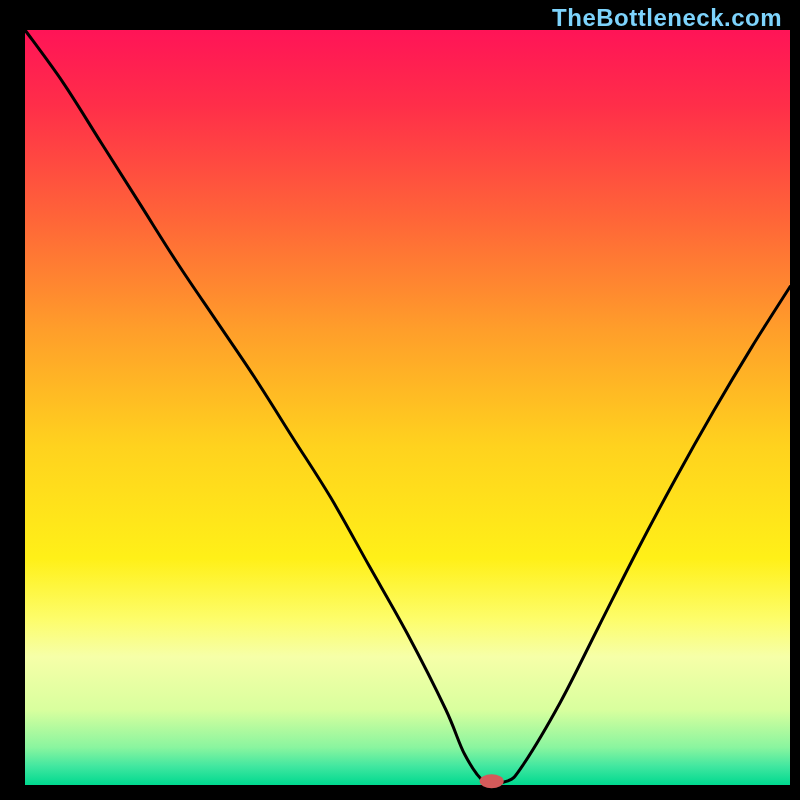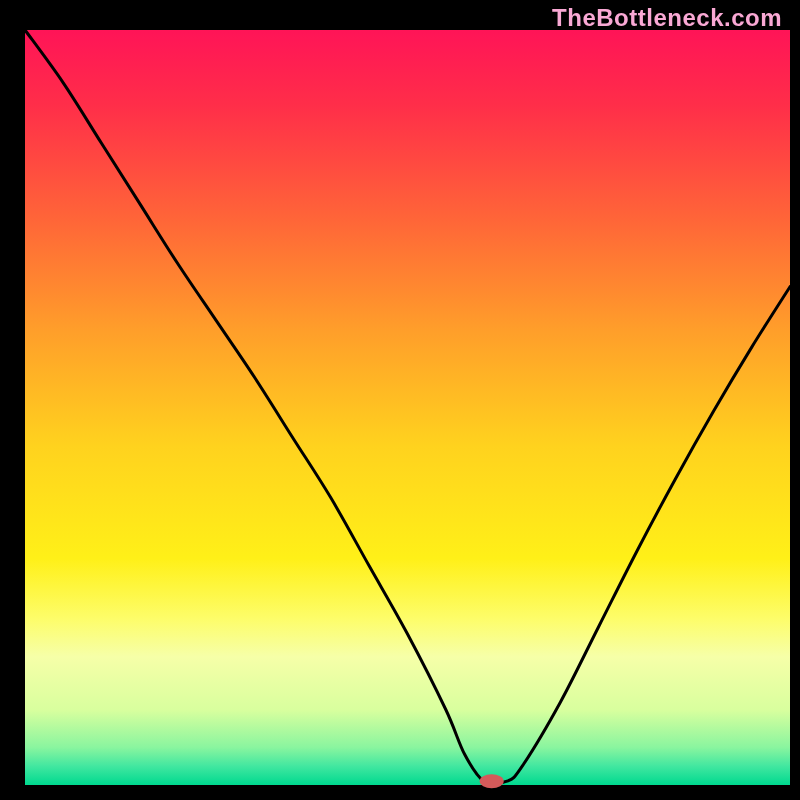--- a/index.html
+++ b/index.html
@@ -14,21 +14,21 @@
   .frame {
     position: relative;
     width: 800px;
     height: 800px;
     background: #000;
   }
   .watermark {
     position: absolute;
     top: 4px;
     right: 18px;
-    color: #f9a8d4;
+    color: #7dd3fc;
     font-size: 24px;
     font-weight: 600;
     letter-spacing: 0.5px;
     margin-left: 36px;
   }
 </style>
 </head>
 <body>
 
 <div class="frame">

